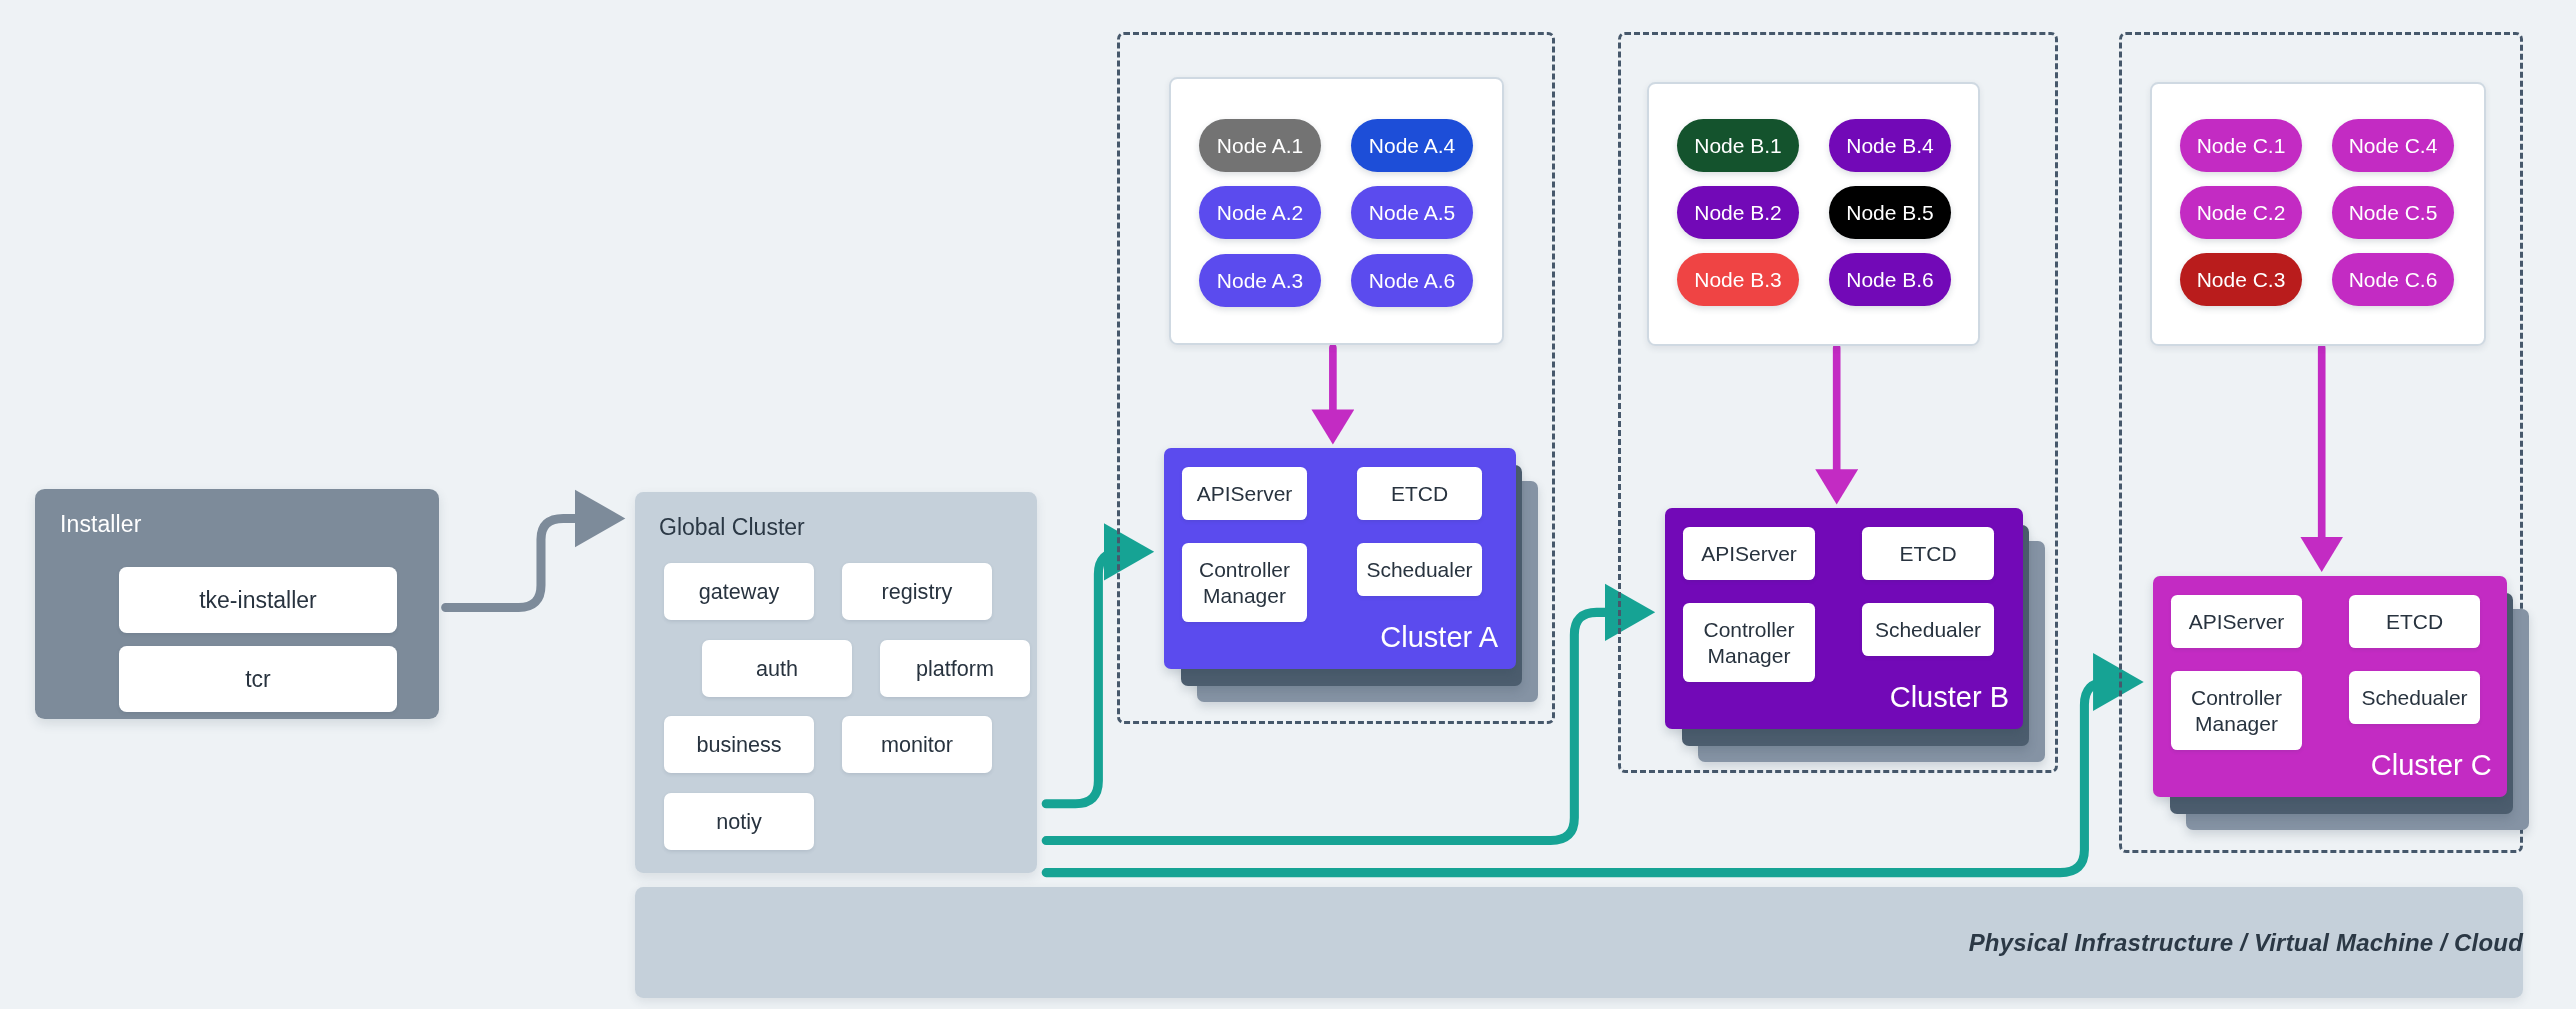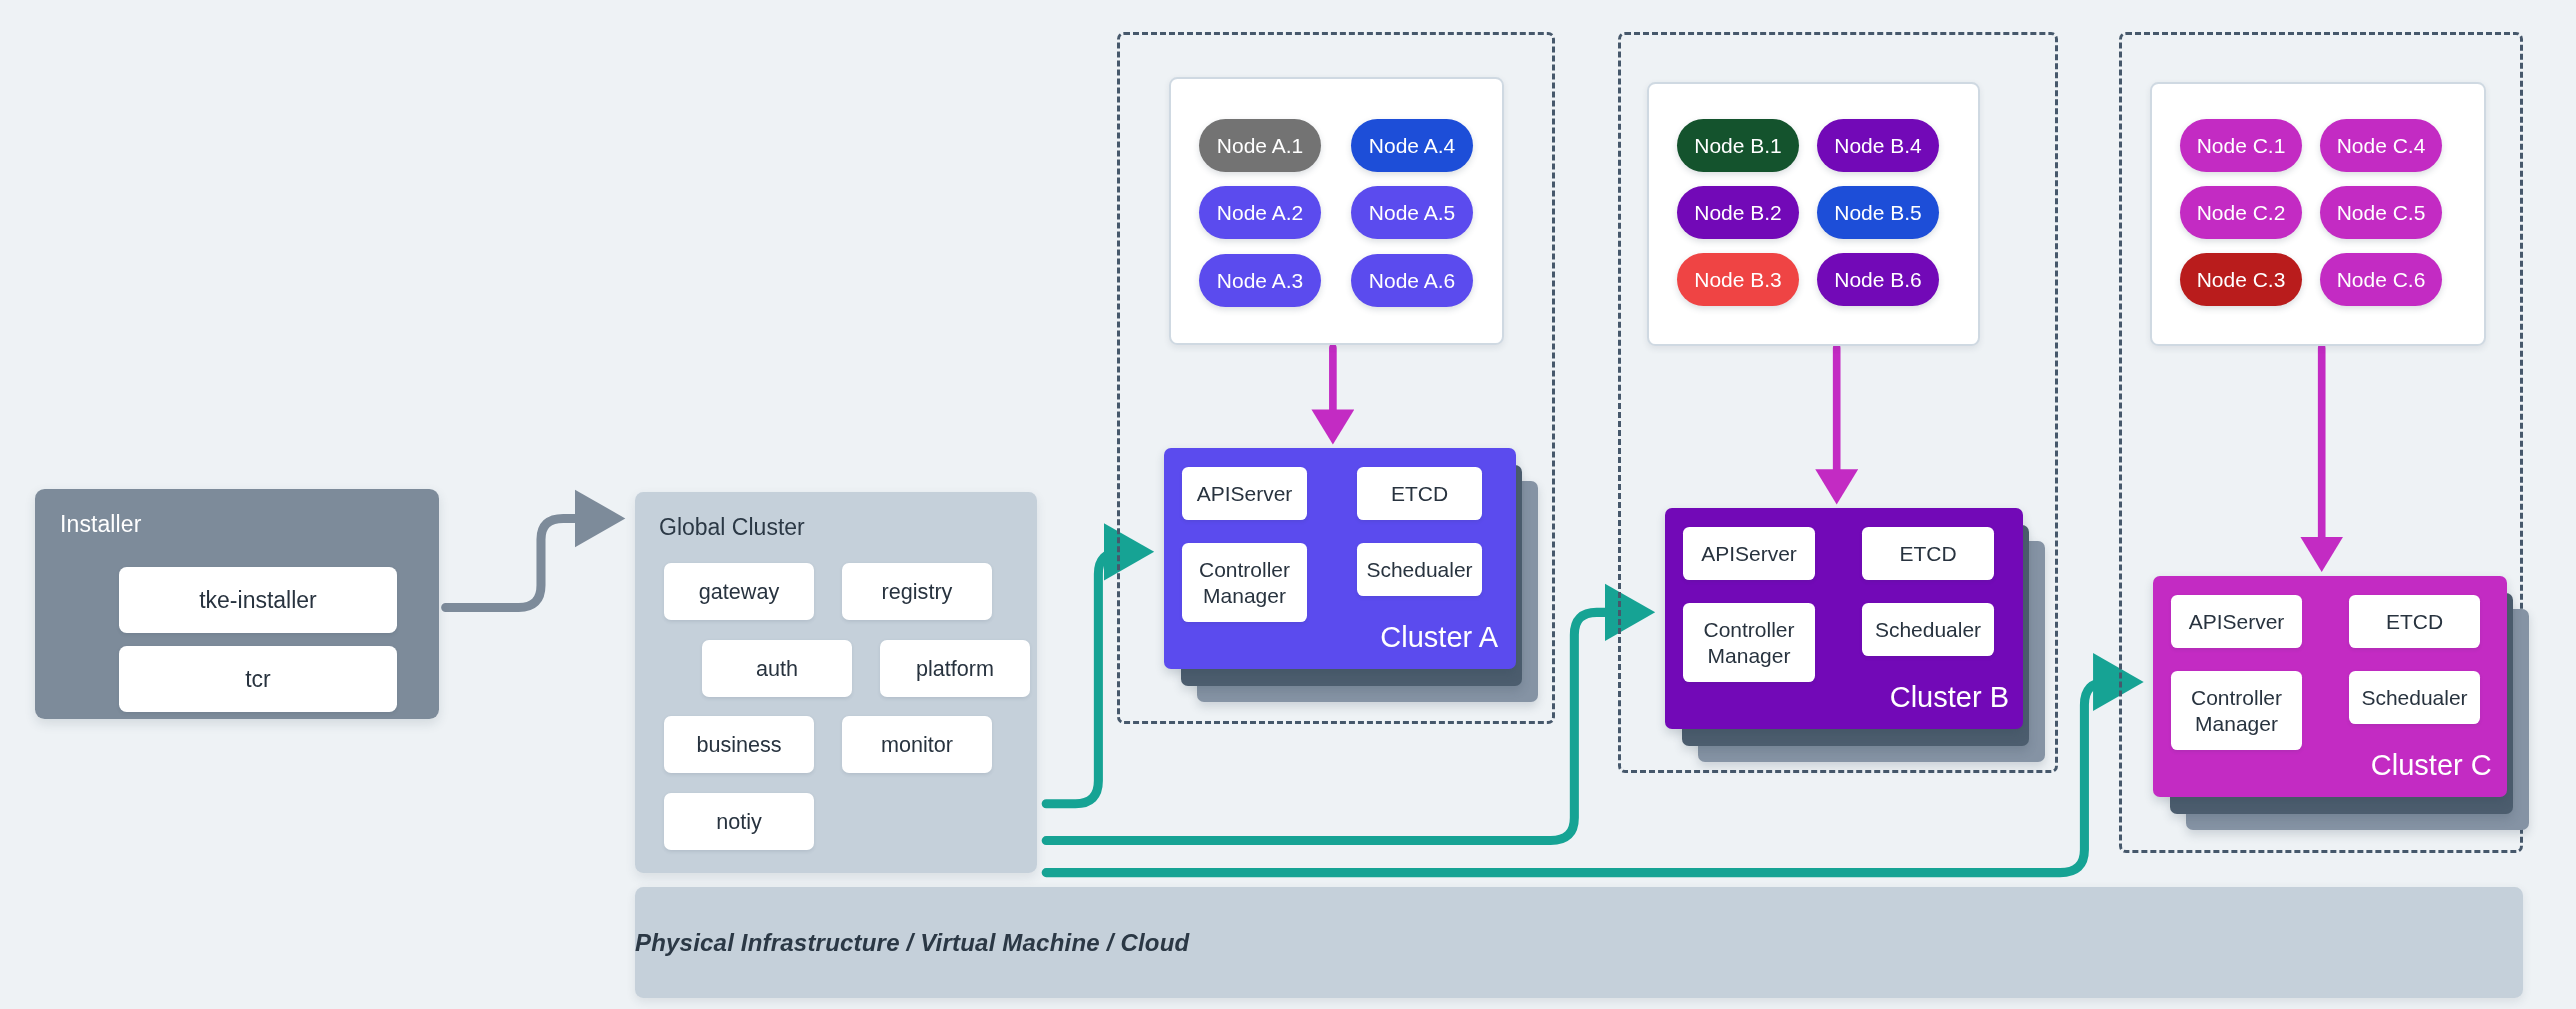--- a/index.html
+++ b/index.html
@@ -80,21 +80,21 @@
     width:122px;height:53px;border-radius:26.4px;
     color:#ffffff;font-size:21px;white-space:nowrap;
     box-shadow:0 2.8px 6.3px rgba(40,60,80,.17);
   }
   .np-col-l{left:28px;}
   .np-col-r{left:180px;}
   .np-row-0{top:40px;}
   .np-row-1{top:107px;}
   .np-row-2{top:175px;}
   #nodecard-b .np-col-l,#nodecard-c .np-col-l{left:28px;}
-  #nodecard-b .np-col-r,#nodecard-c .np-col-r{left:168px;}
+  #nodecard-b .np-col-r,#nodecard-c .np-col-r{left:180px;}
   #nodecard-b .np-row-0,#nodecard-c .np-row-0{top:35px;}
   #nodecard-b .np-row-1,#nodecard-c .np-row-1{top:102px;}
   #nodecard-b .np-row-2,#nodecard-c .np-row-2{top:169px;}
 
   
   .cp-wrap{position:absolute;}
   .cp-shadow{
     position:absolute;border-radius:7px;
     box-shadow:0 4.2px 9.7px rgba(40,60,80,.17);
   }
@@ -143,21 +143,21 @@
   #cp-c .chip-etcd{left:196px;top:19px;width:131px;height:53px;font-size:21px;}
   #cp-c .chip-ctrl{left:18px;top:95px;width:131px;height:79px;font-size:21px;
                     flex-direction:column;line-height:1.22;}
   #cp-c .chip-sched{left:196px;top:95px;width:131px;height:53px;font-size:21px;}
   #cp-c .cp-name{right:15.3px;bottom:15.3px;}
 
   
   #infra-bar{
     left:635px;top:887px;width:1888px;height:111px;
     background:#c5d0da;border-radius:8.4px;
-    display:flex;align-items:center;justify-content:flex-start;
+    display:flex;align-items:center;justify-content:flex-end;
     box-shadow:0 3.5px 9.7px rgba(40,60,80,.10);
   }
   #infra-bar .infra-label{
     color:#2b3845;font-size:24px;font-style:italic;font-weight:bold;
     letter-spacing:0.2px;
   }
 
   
   #wires{position:absolute;left:0;top:0;width:2576px;height:1009px;
          pointer-events:none;overflow:visible;}
@@ -223,21 +223,21 @@
     <div class="node-pill np-col-r np-row-0" style="background:#1d4ed8">Node A.4</div>
     <div class="node-pill np-col-r np-row-1" style="background:#5b4bee">Node A.5</div>
     <div class="node-pill np-col-r np-row-2" style="background:#5b4bee">Node A.6</div>
   </div>
 
   <div class="node-card" id="nodecard-b">
     <div class="node-pill np-col-l np-row-0" style="background:#14532d">Node B.1</div>
     <div class="node-pill np-col-l np-row-1" style="background:#7209b7">Node B.2</div>
     <div class="node-pill np-col-l np-row-2" style="background:#ef4444">Node B.3</div>
     <div class="node-pill np-col-r np-row-0" style="background:#7209b7">Node B.4</div>
-    <div class="node-pill np-col-r np-row-1" style="background:#1d4ed8">Node B.5</div>
+    <div class="node-pill np-col-r np-row-1" style="background:#000000">Node B.5</div>
     <div class="node-pill np-col-r np-row-2" style="background:#7209b7">Node B.6</div>
   </div>
 
   <div class="node-card" id="nodecard-c">
     <div class="node-pill np-col-l np-row-0" style="background:#c32bc3">Node C.1</div>
     <div class="node-pill np-col-l np-row-1" style="background:#c32bc3">Node C.2</div>
     <div class="node-pill np-col-l np-row-2" style="background:#b91c1c">Node C.3</div>
     <div class="node-pill np-col-r np-row-0" style="background:#c32bc3">Node C.4</div>
     <div class="node-pill np-col-r np-row-1" style="background:#c32bc3">Node C.5</div>
     <div class="node-pill np-col-r np-row-2" style="background:#c32bc3">Node C.6</div>

